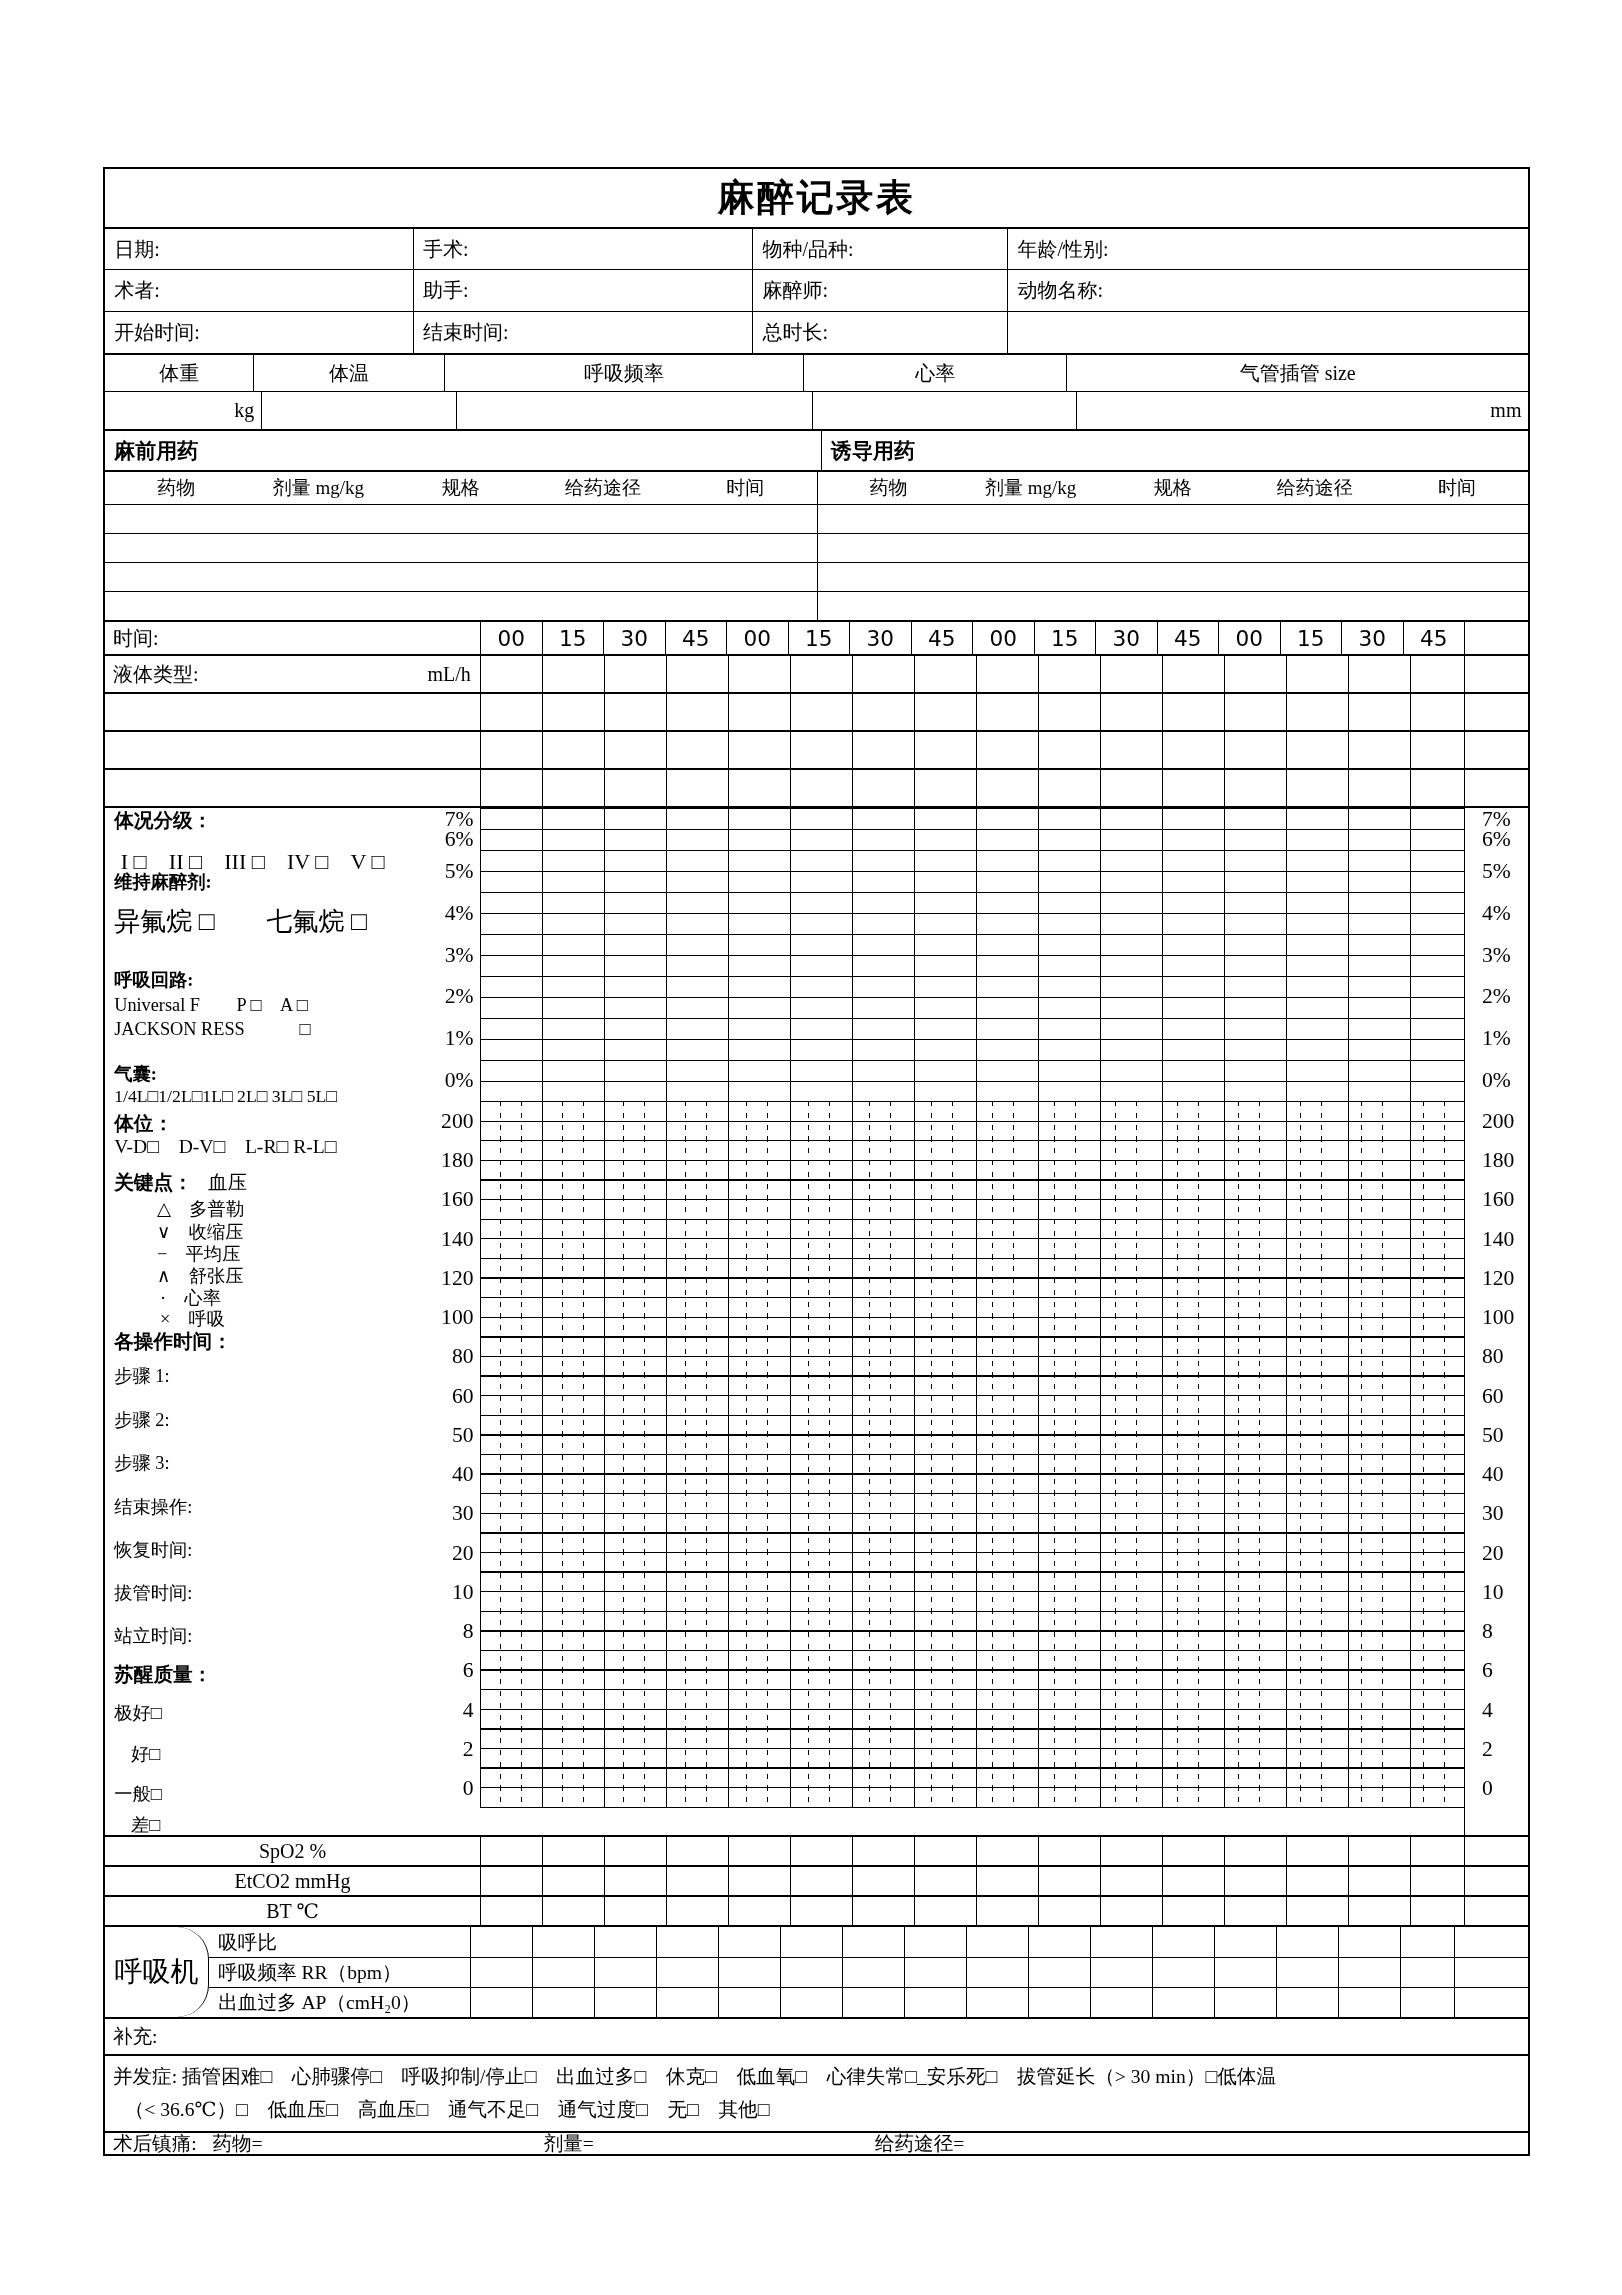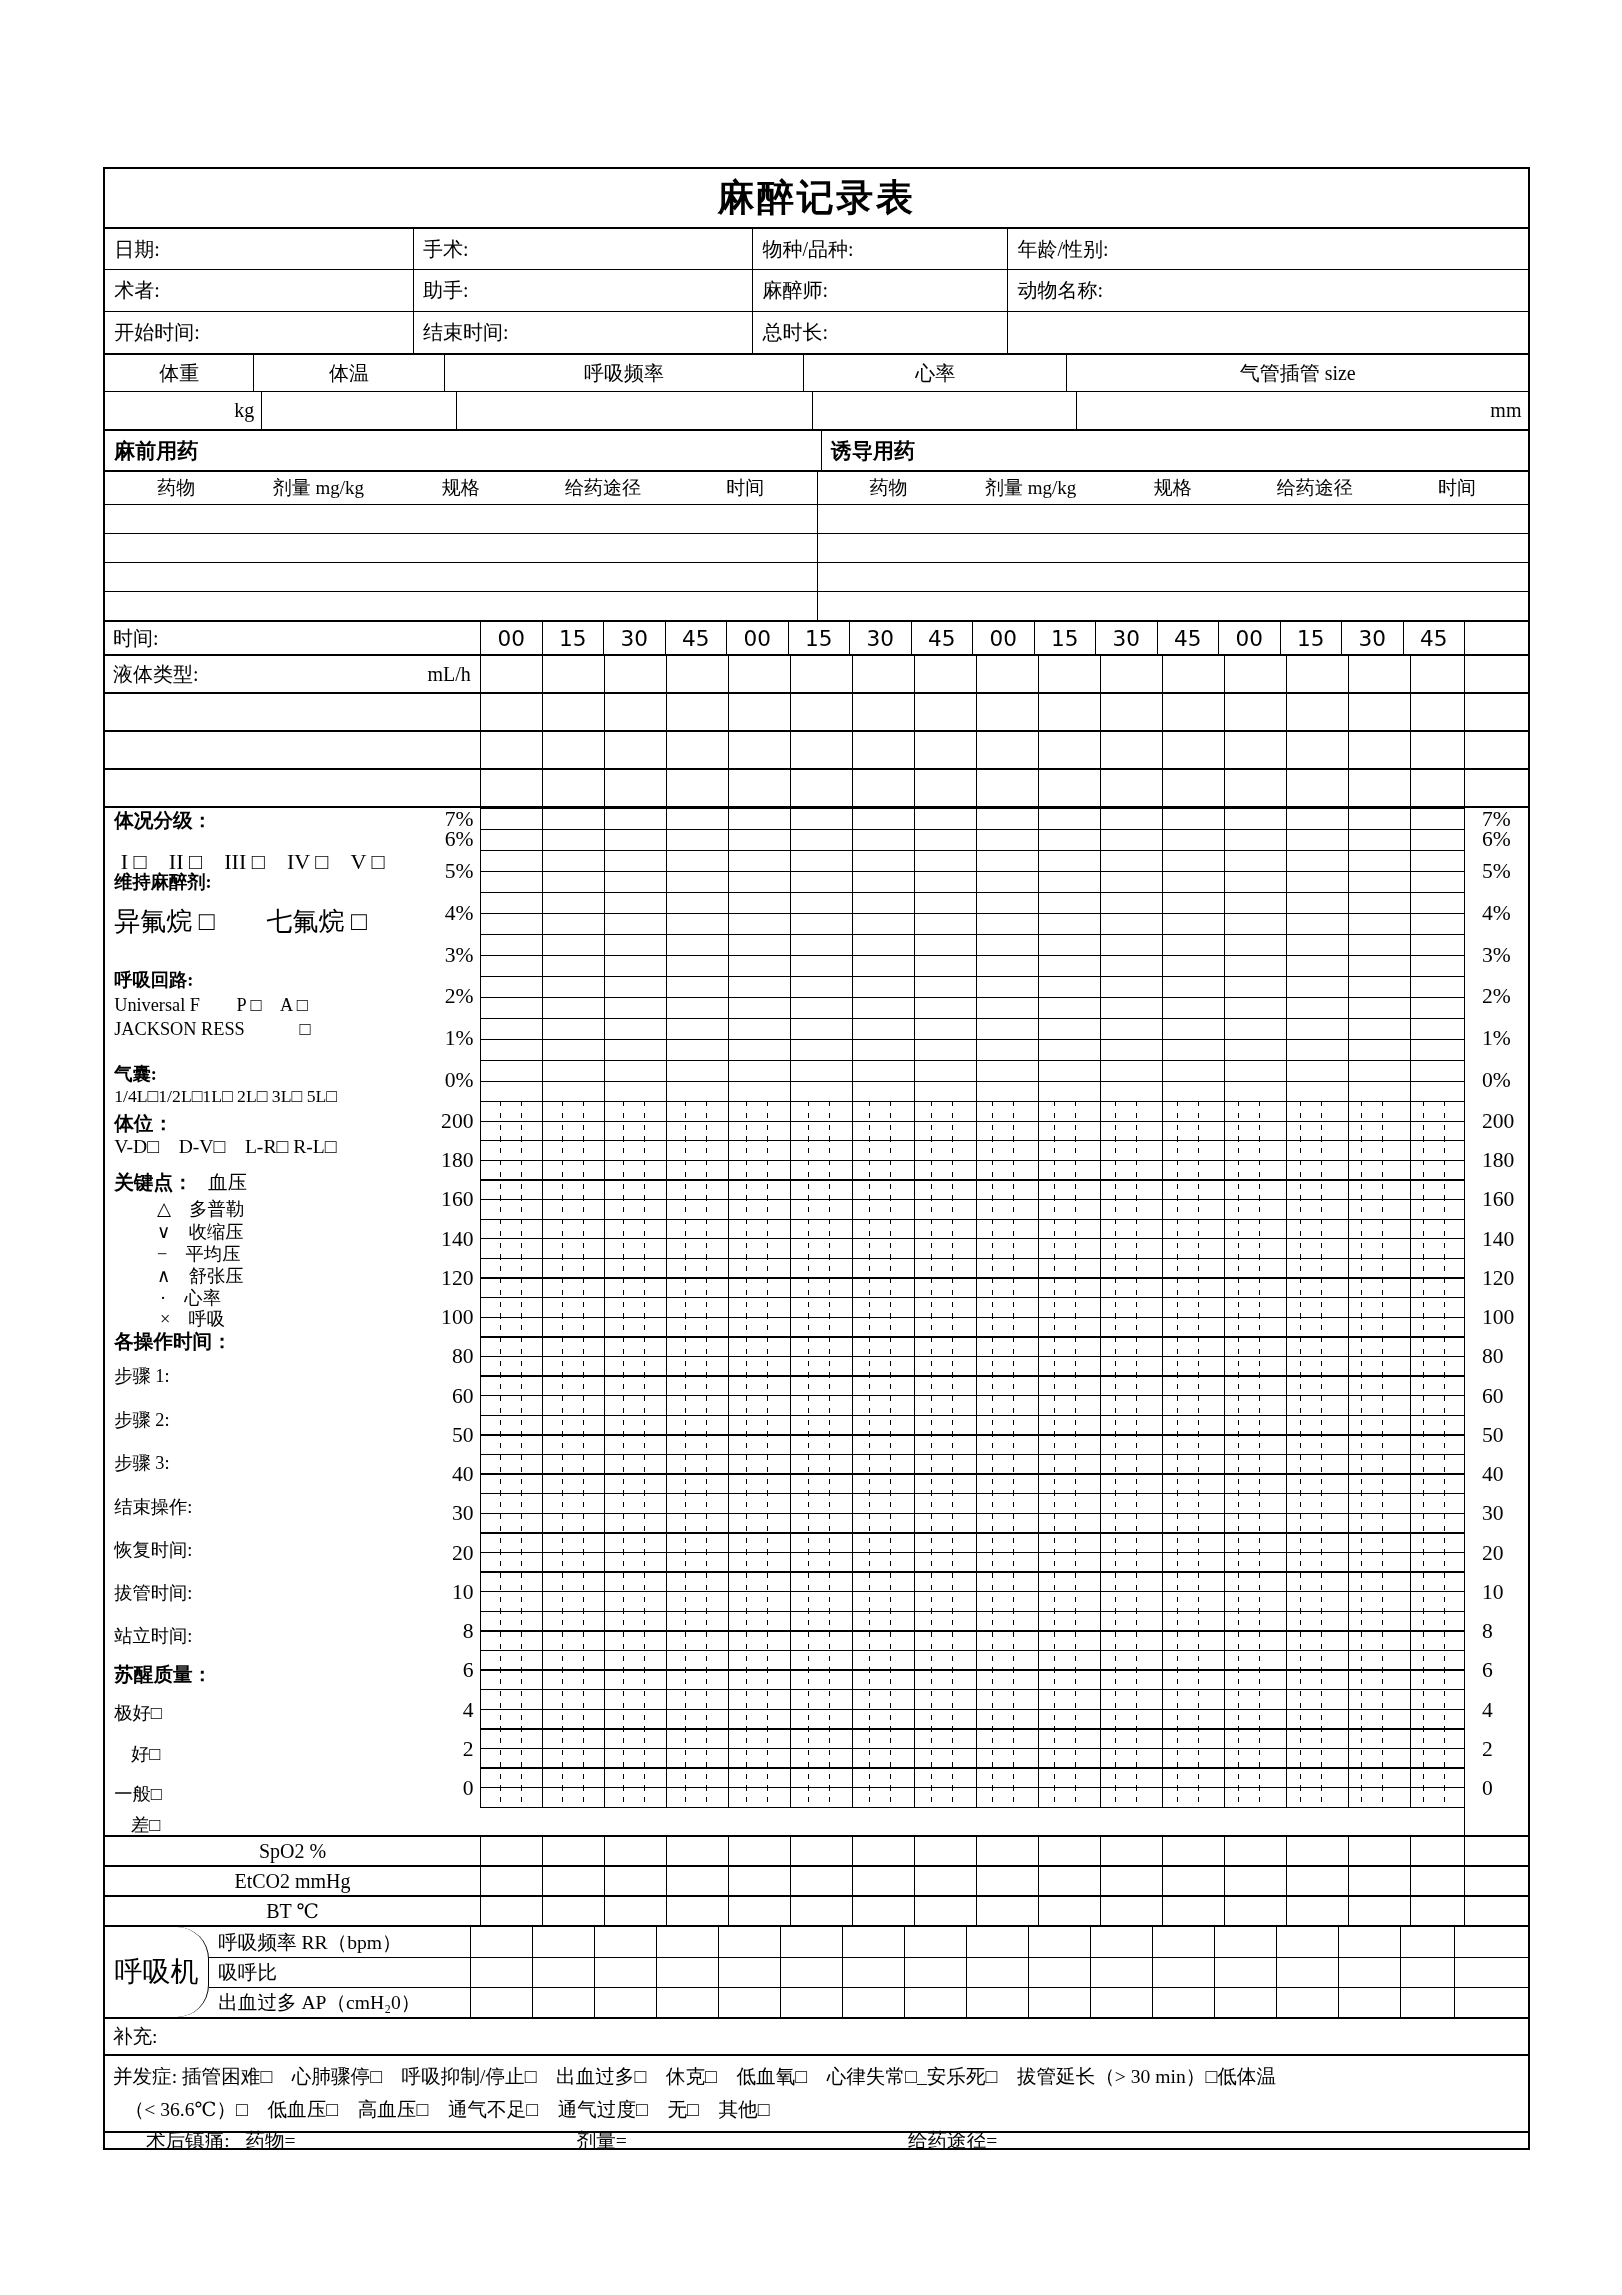--- a/index.html
+++ b/index.html
@@ -71,21 +71,21 @@
   .vent-block { display:flex; }
   .vent-label { width:104px; border-right:1.3px solid #000; display:flex; align-items:center; justify-content:center; font-size:28px;border-radius:32px; }
   .vent-rows { flex:1; display:flex; flex-direction:column; }
   .vrow { display:flex; height:30px; border-top:1.3px solid #000; }
   .vrow:first-child { border-top:none; }
   .vlabel { width:261px; display:flex; align-items:center; padding-left:9.2px; font-size:19.6px; }
 
   .supp-row { height:37px; align-items:center; padding-left:7.9px; font-size:19.6px; }
   .comp-row { min-height:72px; flex-direction:column; justify-content:center; padding:5.2px 7.9px; font-size:19.6px; line-height:1.65; }
   .comp-row .l2 { padding-left:11.8px; }
-  .post-row { height:17px; align-items:center; font-size:19.6px;padding-left:33px; }
+  .post-row { height:23px; align-items:center; font-size:19.6px; }
   .post-row span { display:inline-block; }
 </style>
 </head>
 <body>
 
 <div class="page">
   <div class="form">
 
     <div class="row title-row bt0">
       <div class="t">麻醉记录表</div>
@@ -373,26 +373,26 @@
           <div class="lcol">BT ℃</div>
           <div class="grid-empty"></div>
           <div class="rcol"></div>
         </div>
     </div>
 
     <div class="row vent-block bt3">
       <div class="vent-label">呼吸机</div>
       <div class="vent-rows">
         <div class="vrow">
-            <div class="vlabel">呼吸频率 RR（bpm）</div>
+            <div class="vlabel">吸呼比</div>
             <div class="grid-empty"></div>
             <div class="rcol"></div>
           </div>
           <div class="vrow">
-            <div class="vlabel">吸呼比</div>
+            <div class="vlabel">呼吸频率 RR（bpm）</div>
             <div class="grid-empty"></div>
             <div class="rcol"></div>
           </div>
           <div class="vrow">
             <div class="vlabel">出血过多 AP（cmH₂0）</div>
             <div class="grid-empty"></div>
             <div class="rcol"></div>
           </div>
       </div>
     </div>

